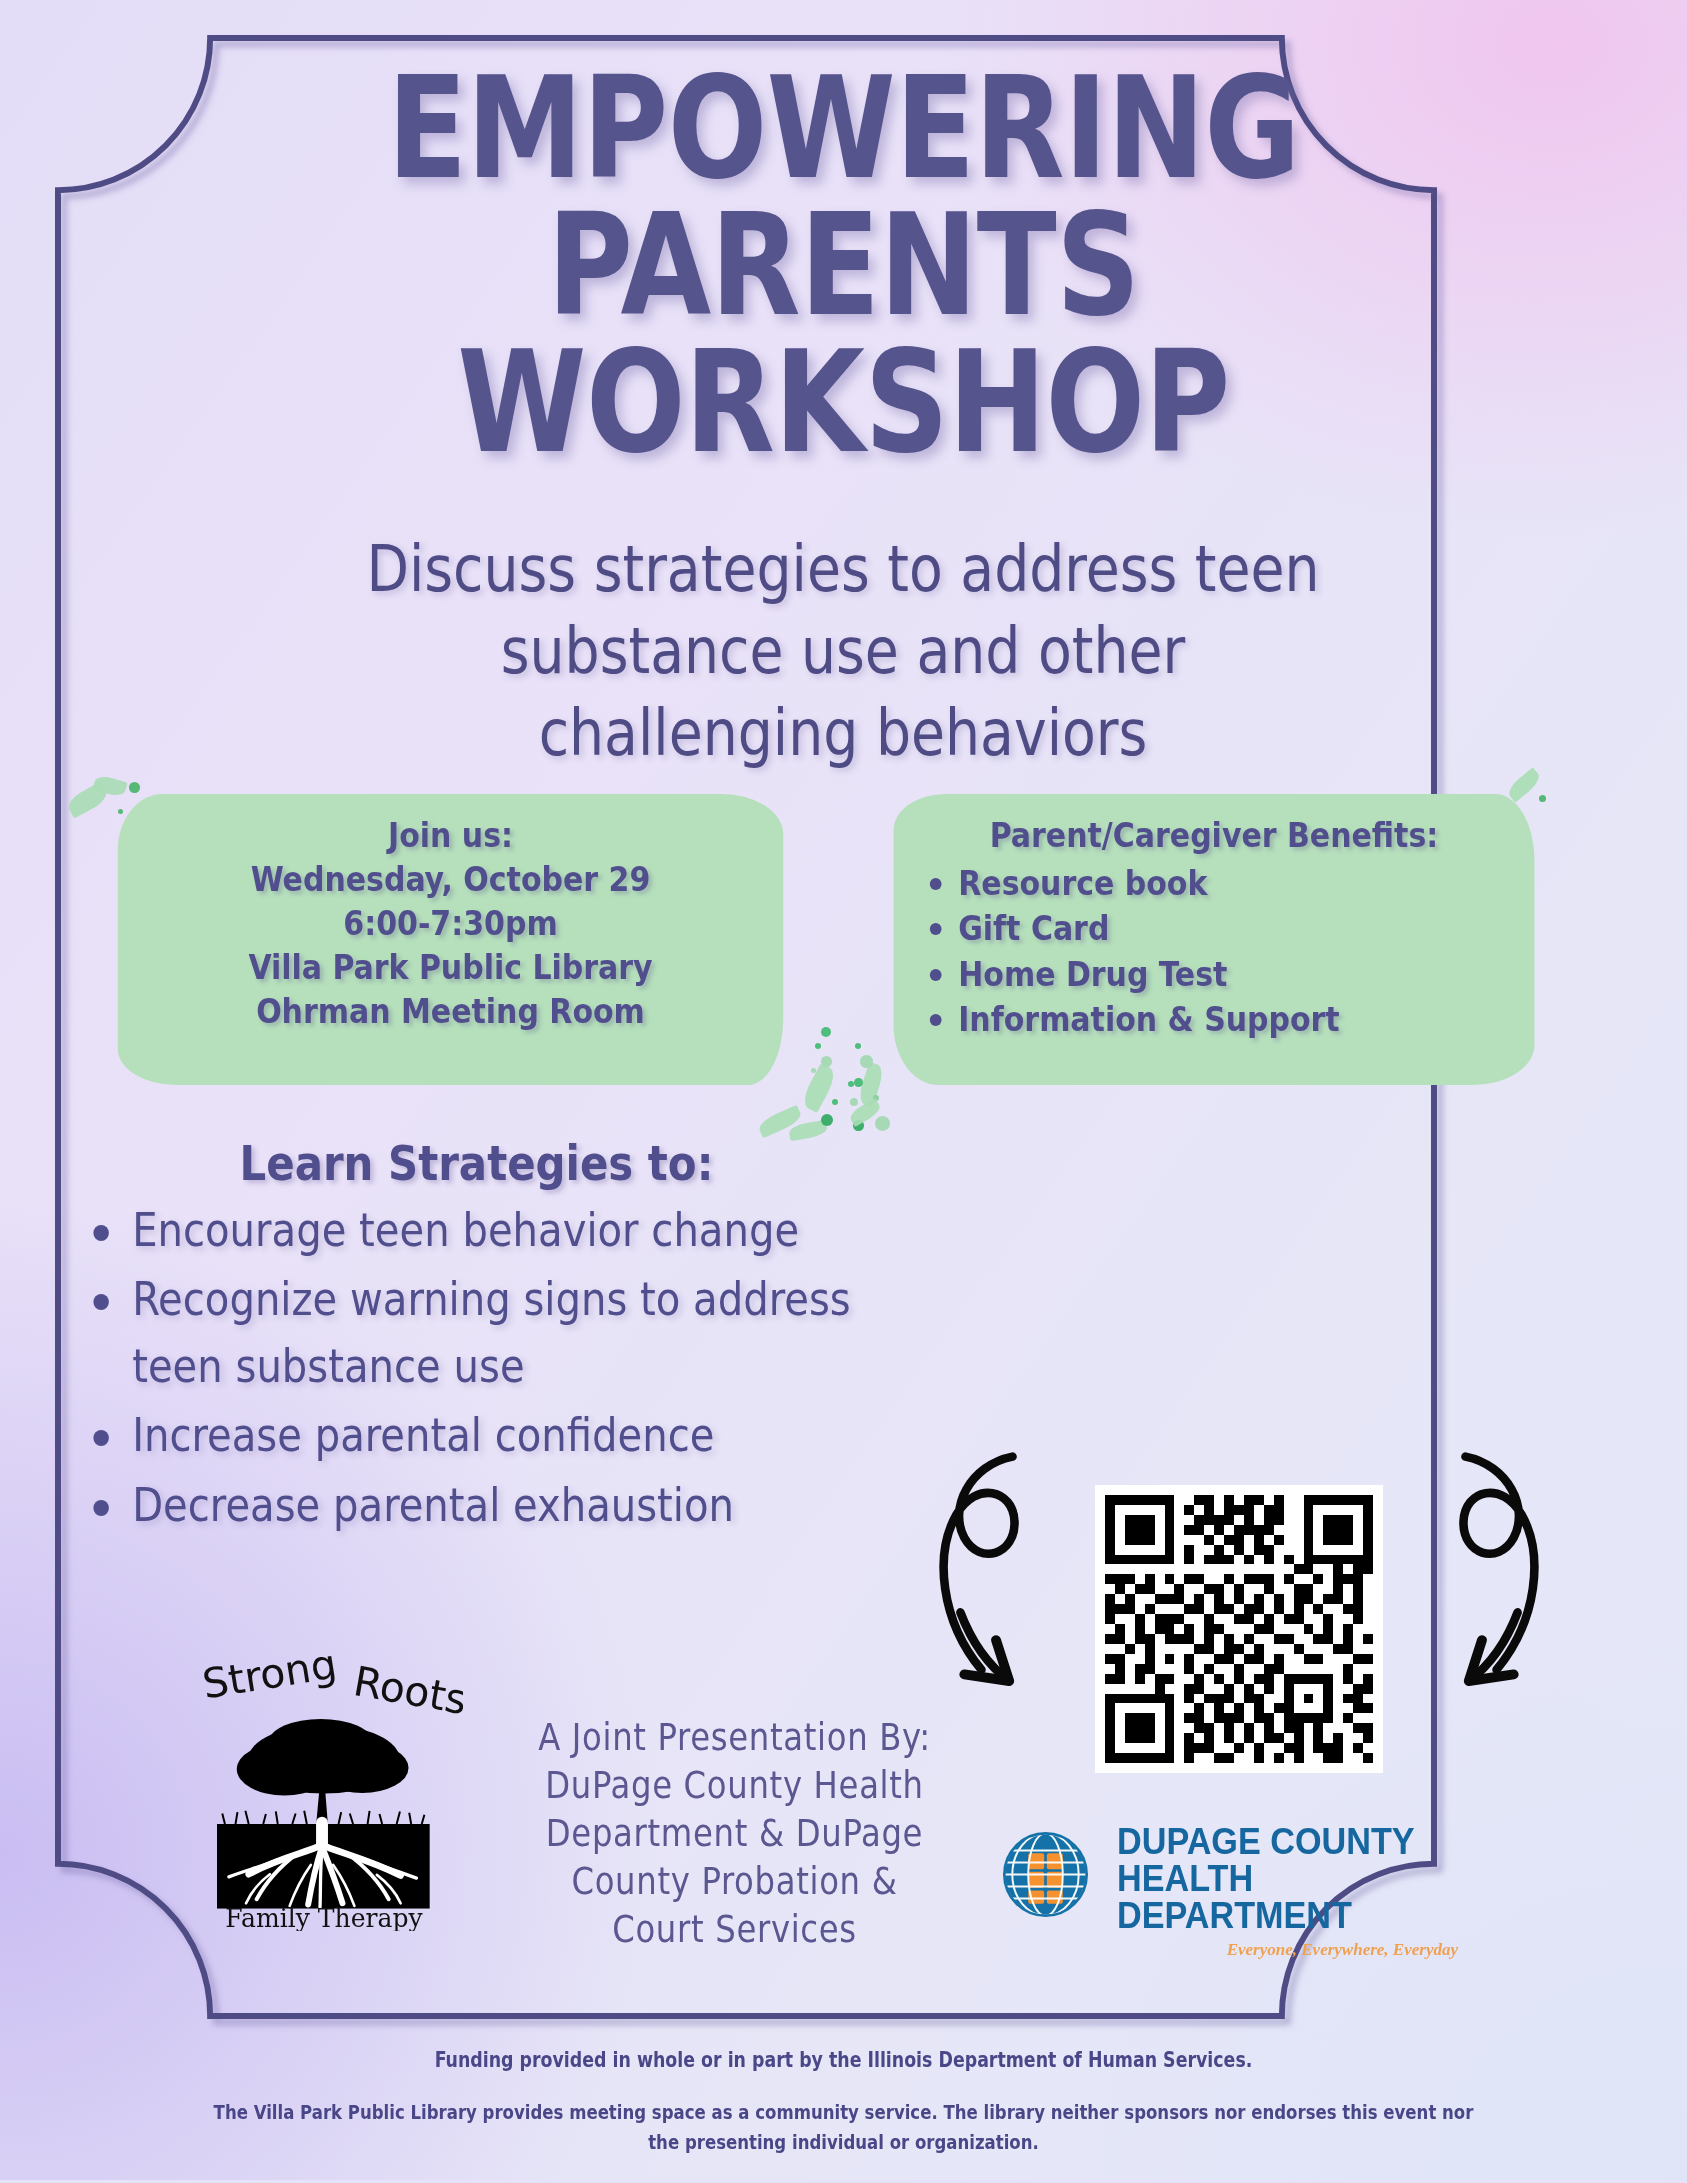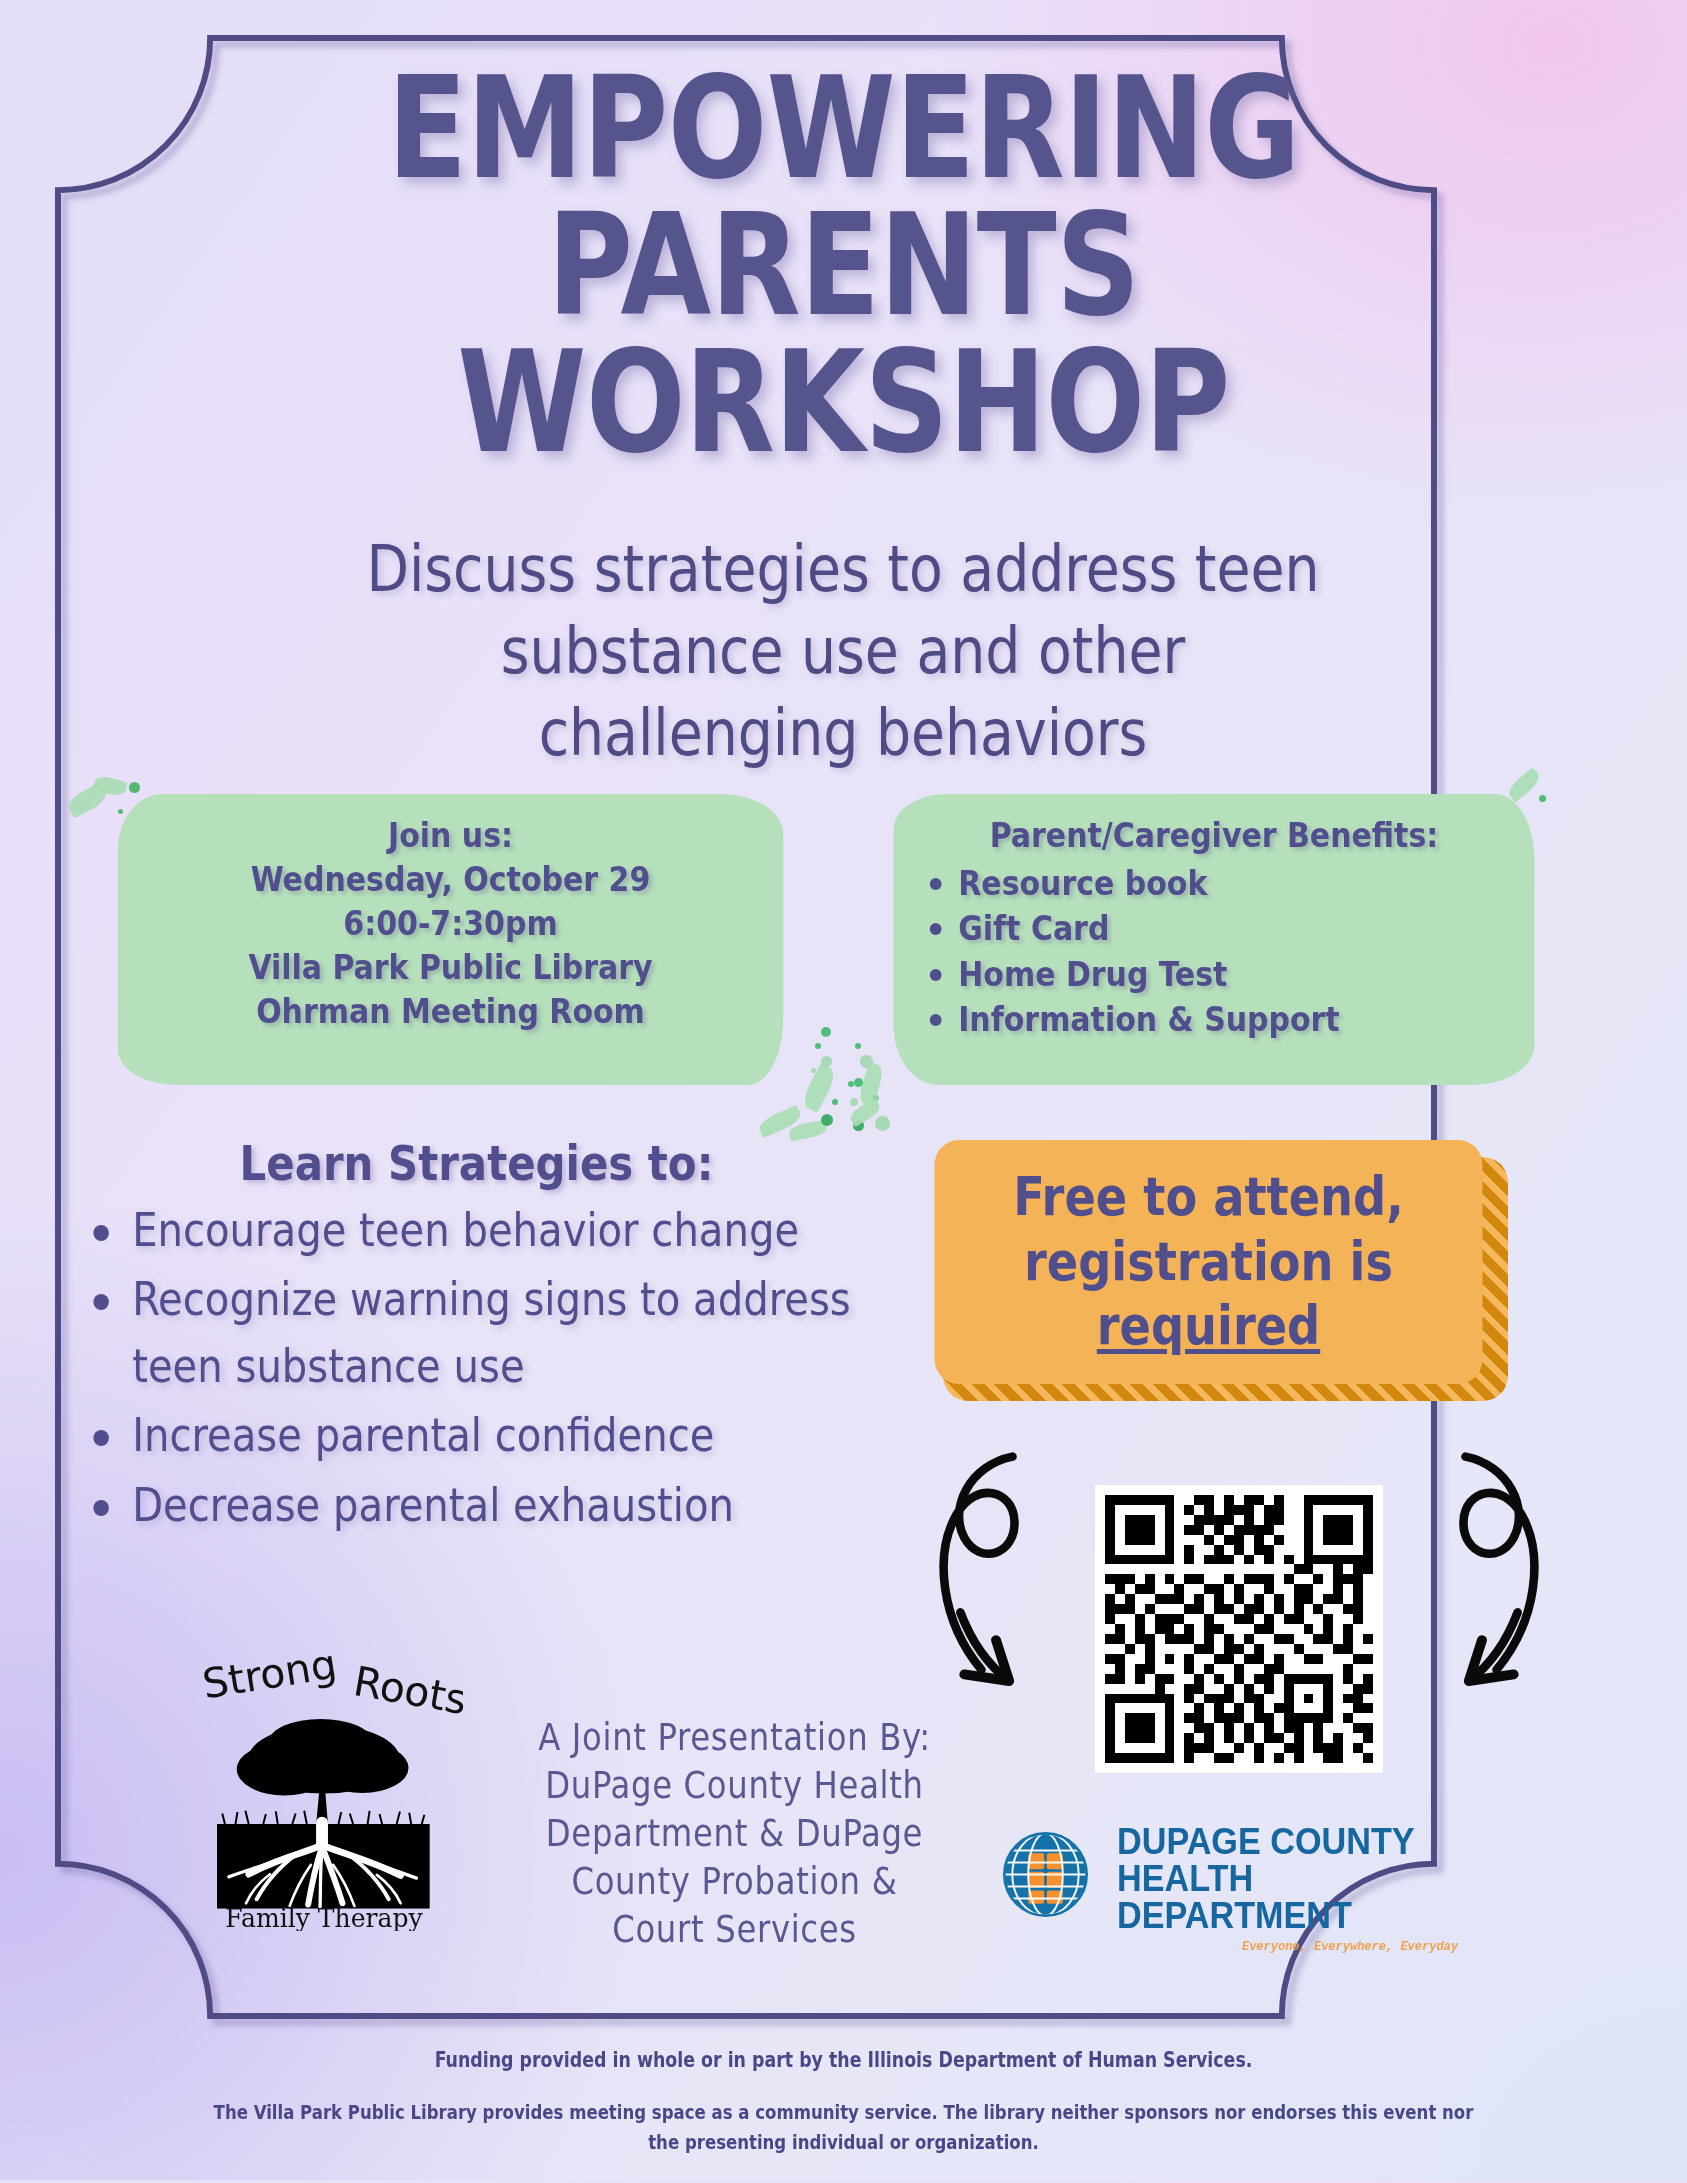--- a/index.html
+++ b/index.html
@@ -146,22 +146,22 @@
   
   .dupage{position:absolute;left:999px;top:1823px;width:450px;height:126px;}
   .dupage .globe{position:absolute;left:0;top:5.3px;width:93px;height:93px;}
   .dupage .dtext{position:absolute;left:118px;top:0;}
   .dupage .l1,.dupage .l2{
     font-family:"Liberation Sans",sans-serif;font-weight:bold;
     color:#16679f;font-size:36px;line-height:1.03;letter-spacing:0px;
     transform:scaleX(0.95);transform-origin:left;
   }
   .dupage .tag{
-    font-family:Liberation Mono, monospace;font-style:italic;font-weight:bold;
-    color:#f0a150;font-size:12px;margin-top:6px;text-align:right;width:341px;
+    font-family:Liberation Serif, serif;font-style:italic;font-weight:bold;
+    color:#f0a150;font-size:17px;margin-top:6px;text-align:right;width:341px;
   }
 
   
   .foot{
     position:absolute;left:0;right:0;text-align:center;
     font-family:"DejaVu Sans Condensed","Liberation Sans Narrow","Liberation Sans",sans-serif;
     font-weight:bold;color:#4a4788;
     transform:scaleX(0.92);
   }
   #foot1{top:2048px;font-size:21px;}
@@ -256,28 +256,20 @@
   </div>
 
   <div class="learnhead">Learn Strategies to:</div>
   <ul class="learnlist">
     <li>Encourage teen behavior change</li>
     <li>Recognize warning signs to address teen substance use</li>
     <li>Increase parental confidence</li>
     <li>Decrease parental exhaustion</li>
   </ul>
 
-  <div class="orangewrap">
-    <div class="orangeshadow"></div>
-    <div class="orangebox">
-      <div>Free to attend,</div>
-      <div>registration is</div>
-      <div><u>required</u></div>
-    </div>
-  </div>
 
   <div class="arrow" style="left:930px;top:1442px;width:165px;height:284px;">
     <svg viewBox="0 0 250 430" width="165" height="284">
       <path d="M125 22 C 60 35, 28 100, 52 145 C 76 188, 130 170, 128 120
                C 126 72, 70 58, 40 110 C 6 170, 16 270, 78 345" fill="none" stroke="#0a0a0a" stroke-width="13" stroke-linecap="round"></path>
       <path d="M 46 258 C 62 300, 88 338, 120 362" fill="none" stroke="#0a0a0a" stroke-width="13" stroke-linecap="round"></path>
       <path d="M 120 362 L 52 352 M 120 362 L 100 300" fill="none" stroke="#0a0a0a" stroke-width="15" stroke-linecap="round"></path>
     </svg>
   </div>
   <div class="arrow" style="left:1383px;top:1442px;width:165px;height:284px;">

